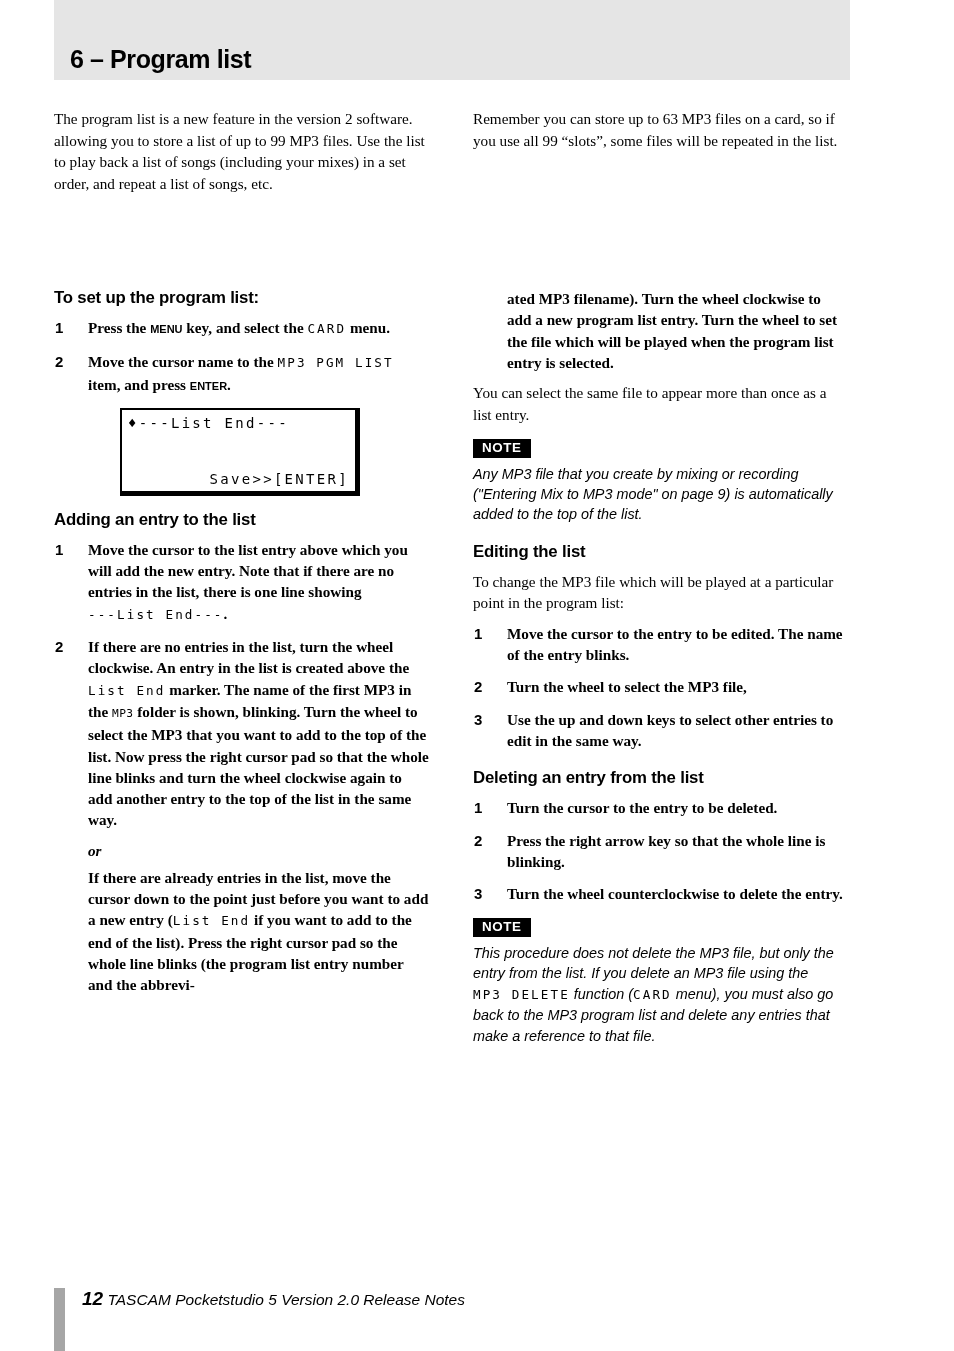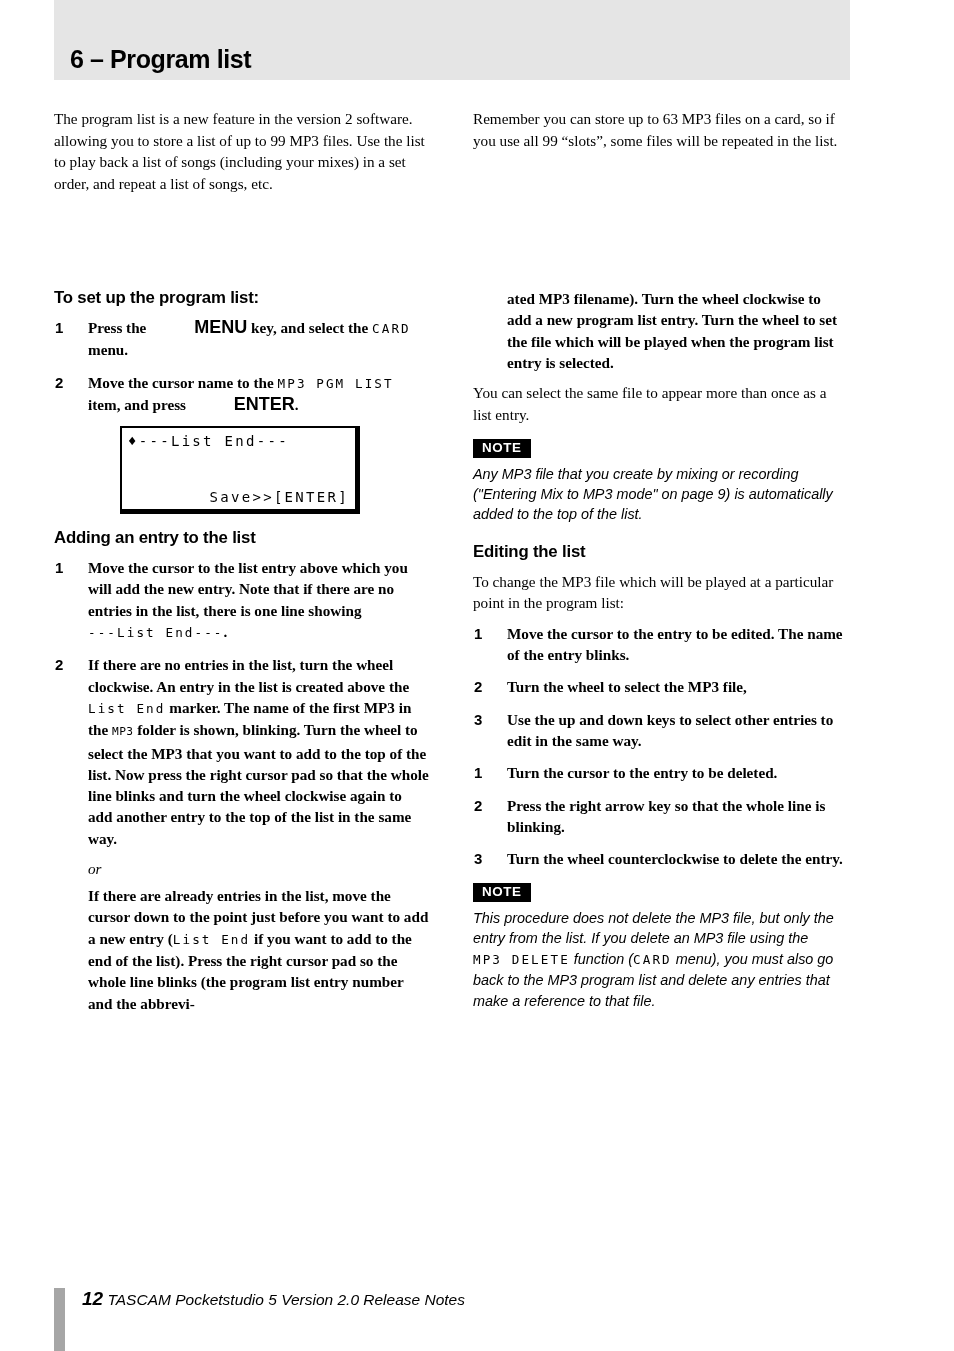--- a/index.html
+++ b/index.html
@@ -141,21 +141,21 @@
   }
   p.para.bold-step {
     font-weight: bold;
     margin-left: 34px;
     line-height: 21.3px;
   }
   p.or {
     margin: 0 0 7px 34px;
     font-family: "Liberation Serif", serif;
     font-style: italic;
-    font-weight: normal;
+    font-weight: bold;
     font-size: 15.2px;
   }
 
   
   .lcd-wrap {
     margin: 6px 0 14px 66px;
     width: 246px;
   }
   .lcd {
     position: relative;
@@ -188,22 +188,21 @@
     letter-spacing: 2.1px;
     white-space: pre;
   }
   .lcdtext.sm {
     font-size: 11.2px;
     letter-spacing: 0.4px;
   }
   .keycap {
     font-family: "Liberation Sans", sans-serif;
     font-weight: bold;
-    font-size: 18px;
-    margin-left: 44px;
+    font-size: 11px;
   }
 
   
   .note-block { margin: 13px 0 0 0; }
   .note-badge {
     display: inline-block;
     background: #000;
     color: #fff;
     font-family: "Liberation Sans", sans-serif;
     font-weight: bold;
@@ -326,20 +325,21 @@
         <span class="num">1</span><span>Move the cursor to the entry to be edited. The name of the entry blinks.</span>
       </li>
       <li>
         <span class="num">2</span><span>Turn the wheel to select the MP3 file,</span>
       </li>
       <li>
         <span class="num">3</span><span>Use the up and down keys to select other entries to edit in the same way.</span>
       </li>
     </ol>
 
+    <h3 class="sub spaced">Deleting an entry from the list</h3>
 
     <ol class="steps">
       <li>
         <span class="num">1</span><span>Turn the cursor to the entry to be deleted.</span>
       </li>
       <li>
         <span class="num">2</span><span>Press the right arrow key so that the whole line is blinking.</span>
       </li>
       <li>
         <span class="num">3</span><span>Turn the wheel counterclockwise to delete the entry.</span>

